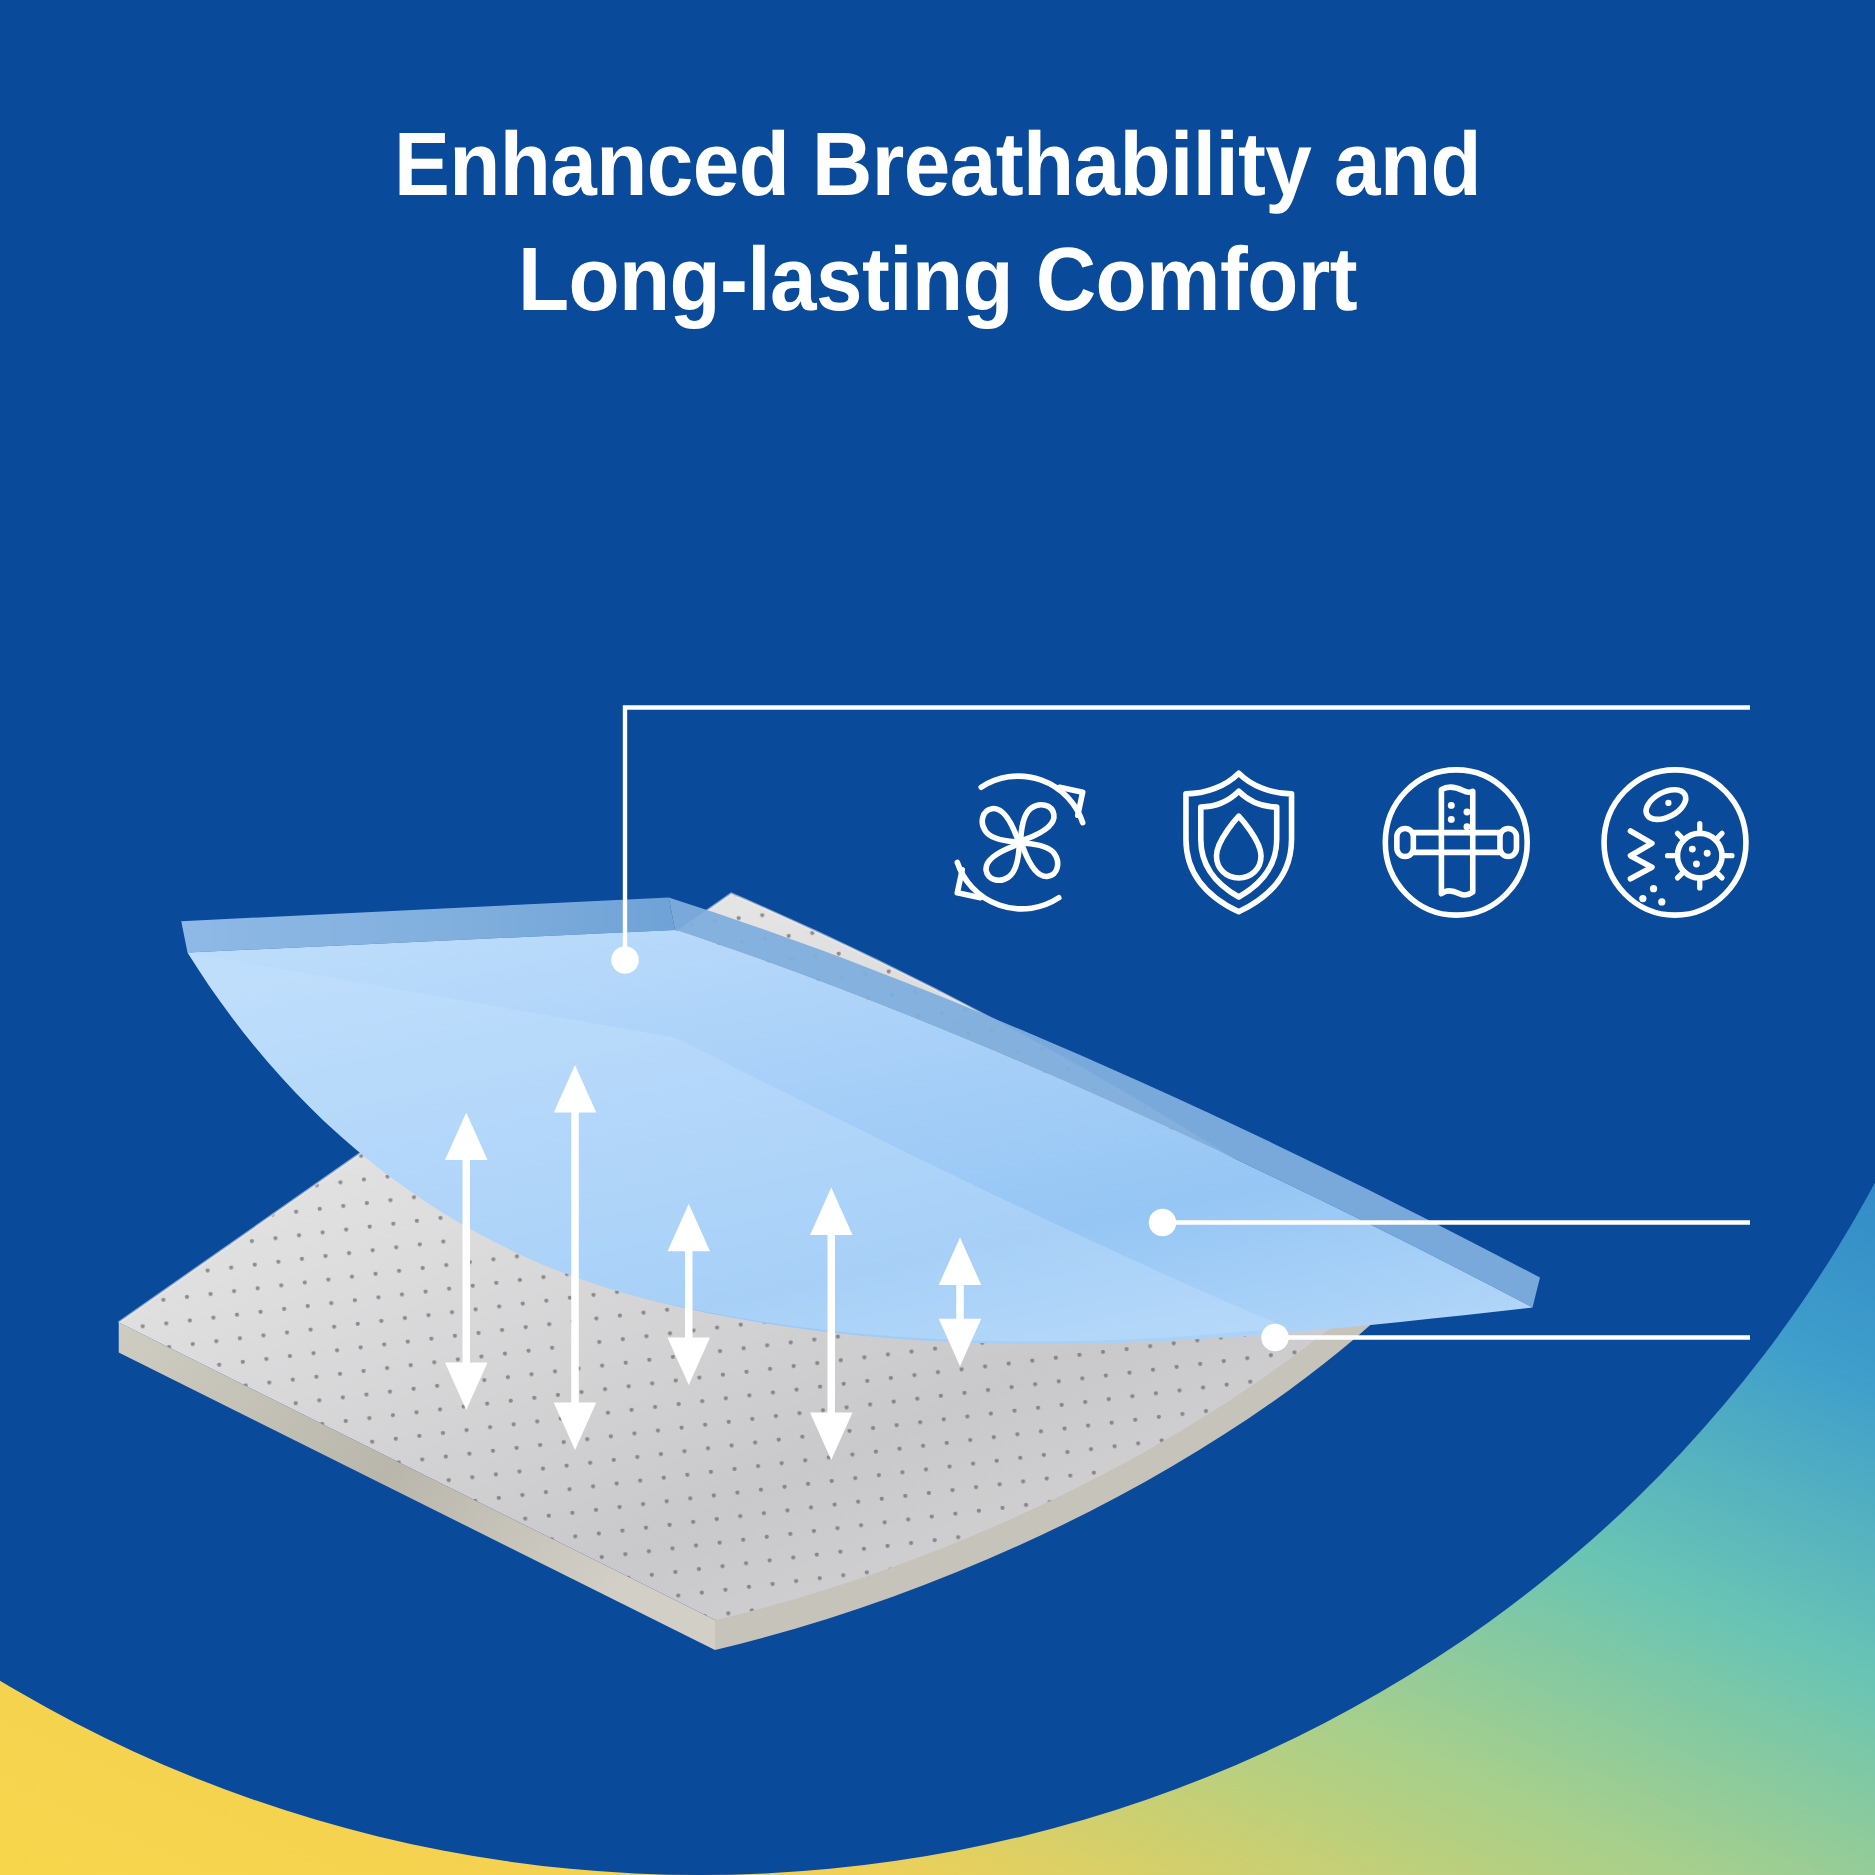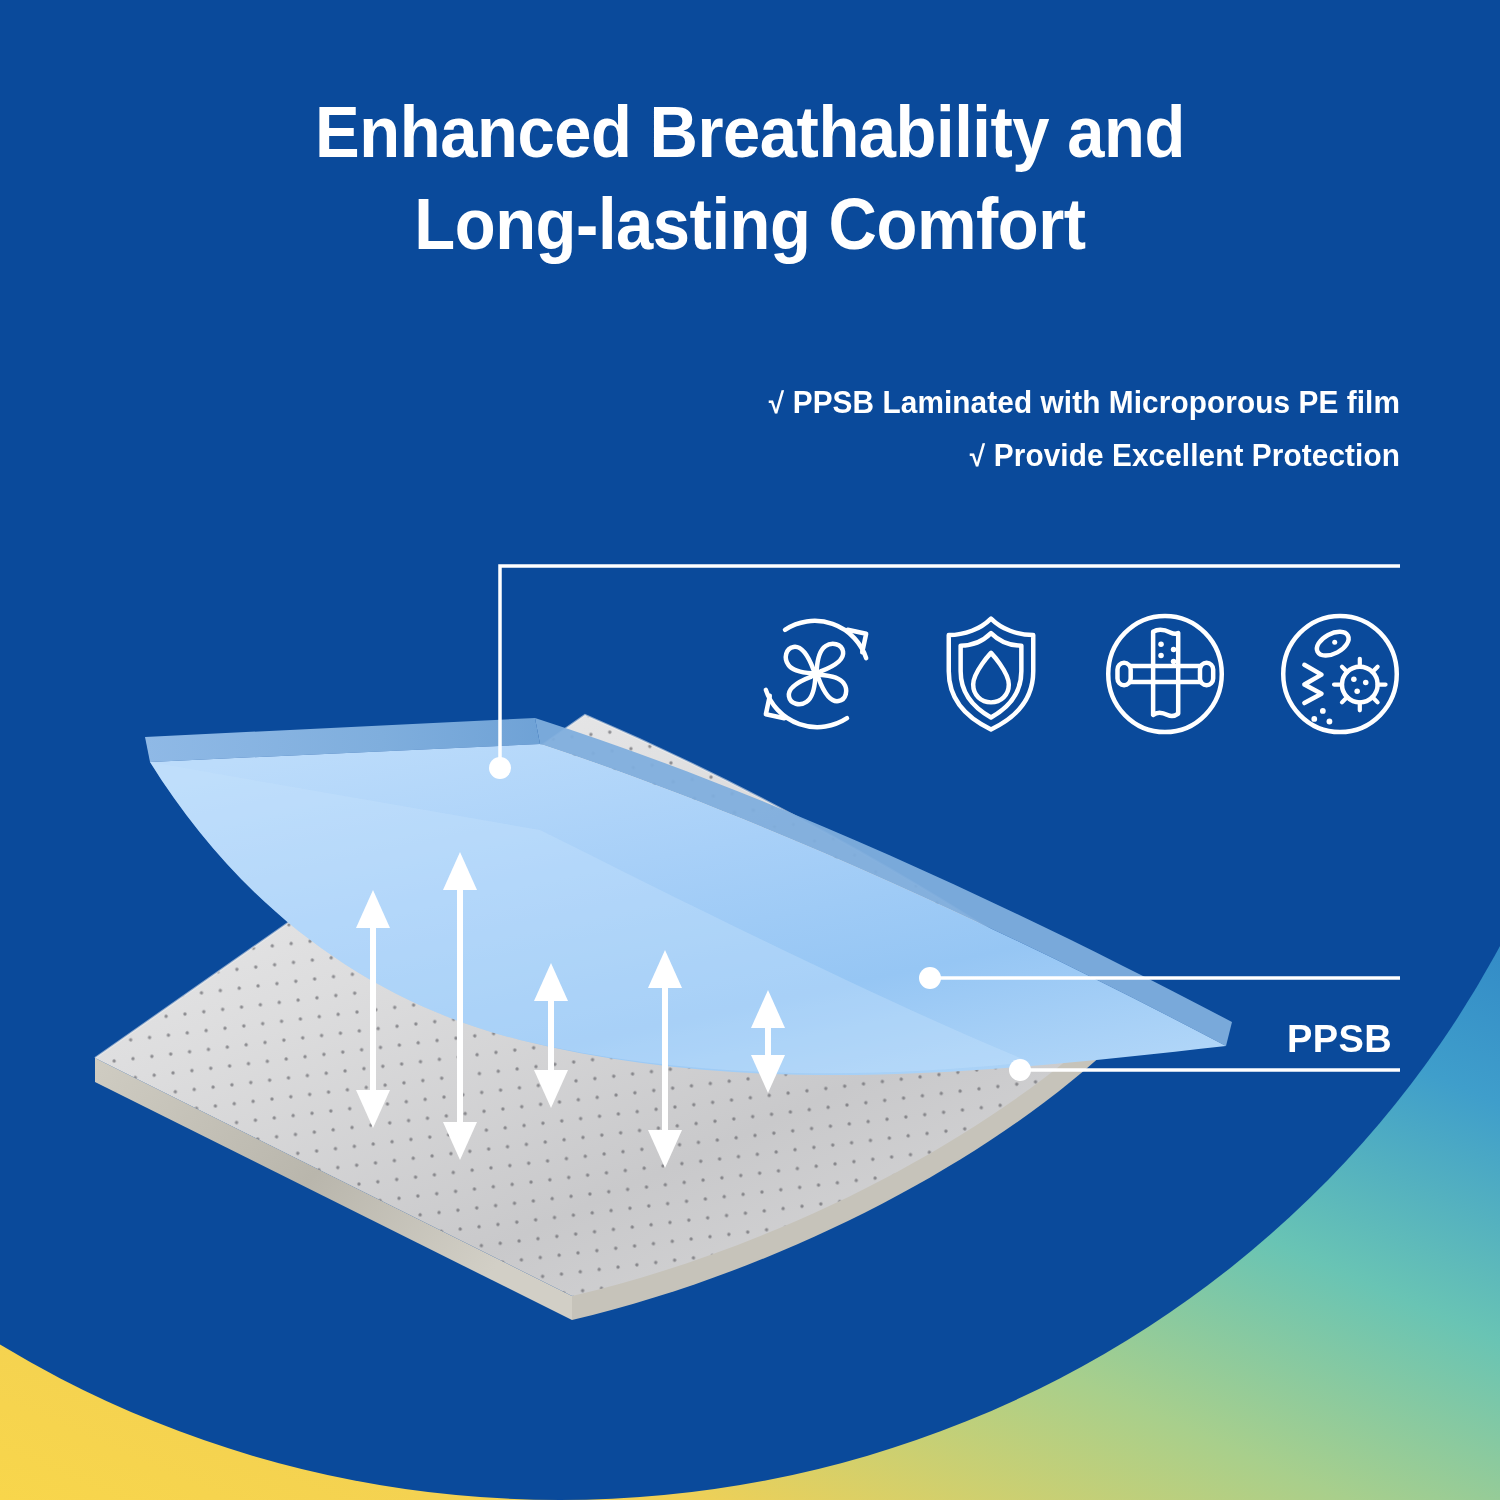--- a/index.html
+++ b/index.html
@@ -215,28 +215,20 @@
     <g fill="#FFFFFF">
       <circle cx="500" cy="768" r="11"></circle>
       <circle cx="930" cy="978" r="11"></circle>
       <circle cx="1020" cy="1070" r="11"></circle>
     </g>
   </svg>
 
   <h1 class="headline">Enhanced Breathability and
 Long-lasting Comfort</h1>
 
-  <div class="bullets">
-    <div class="bullet">
-      <span class="tick">√</span><span>PPSB Laminated with Microporous PE film</span>
-    </div>
-    <div class="bullet">
-      <span class="tick">√</span><span>Provide Excellent Protection</span>
-    </div>
-  </div>
 
   <div class="icon-row">
 
     <div class="icon-cell">
       <svg viewBox="0 0 100 100" fill="none" stroke="#FFFFFF" stroke-width="3.4" stroke-linecap="round" stroke-linejoin="round">
         <path d="M26.5,16.5 A41,41 0 0 1 88,38"></path>
         <polyline points="74,16.5 88,19.5 85,33.5"></polyline>
         <path d="M73.5,83.5 A41,41 0 0 1 12,62"></path>
         <polyline points="26,83.5 12,80.5 15,66.5"></polyline>
         <circle cx="50" cy="50" r="3.1" fill="#FFFFFF" stroke="none"></circle>
@@ -293,15 +285,14 @@
           <circle cx="69.5" cy="56.5" r="2.1"></circle>
           <circle cx="63" cy="63" r="2.1"></circle>
           <circle cx="37" cy="78" r="2.2"></circle>
           <circle cx="30.5" cy="84" r="2.2"></circle>
           <circle cx="42" cy="86" r="2.2"></circle>
         </g>
       </svg>
     </div>
   </div>
 
-  <div class="layer-label" id="label-ppsb">PPSB</div>
 
 </div>
 
 </body></html>

